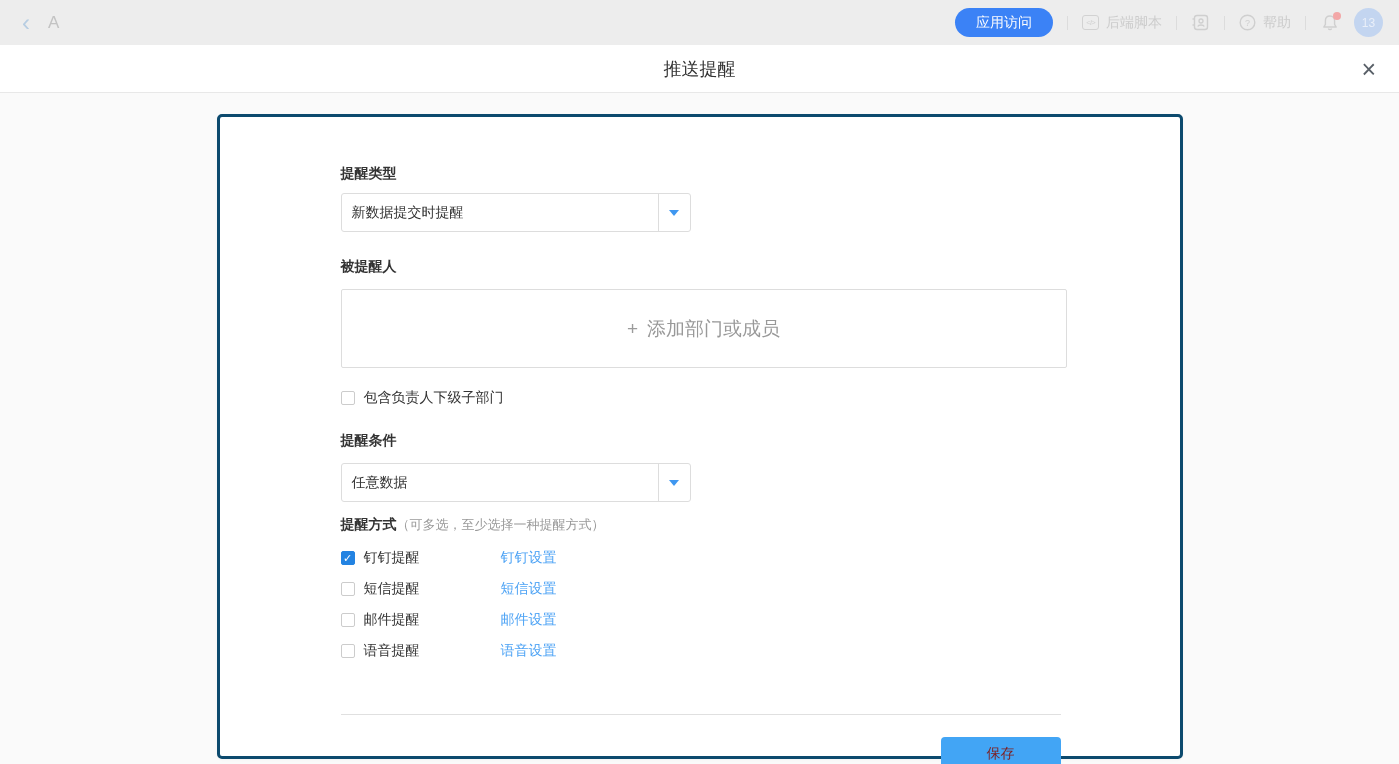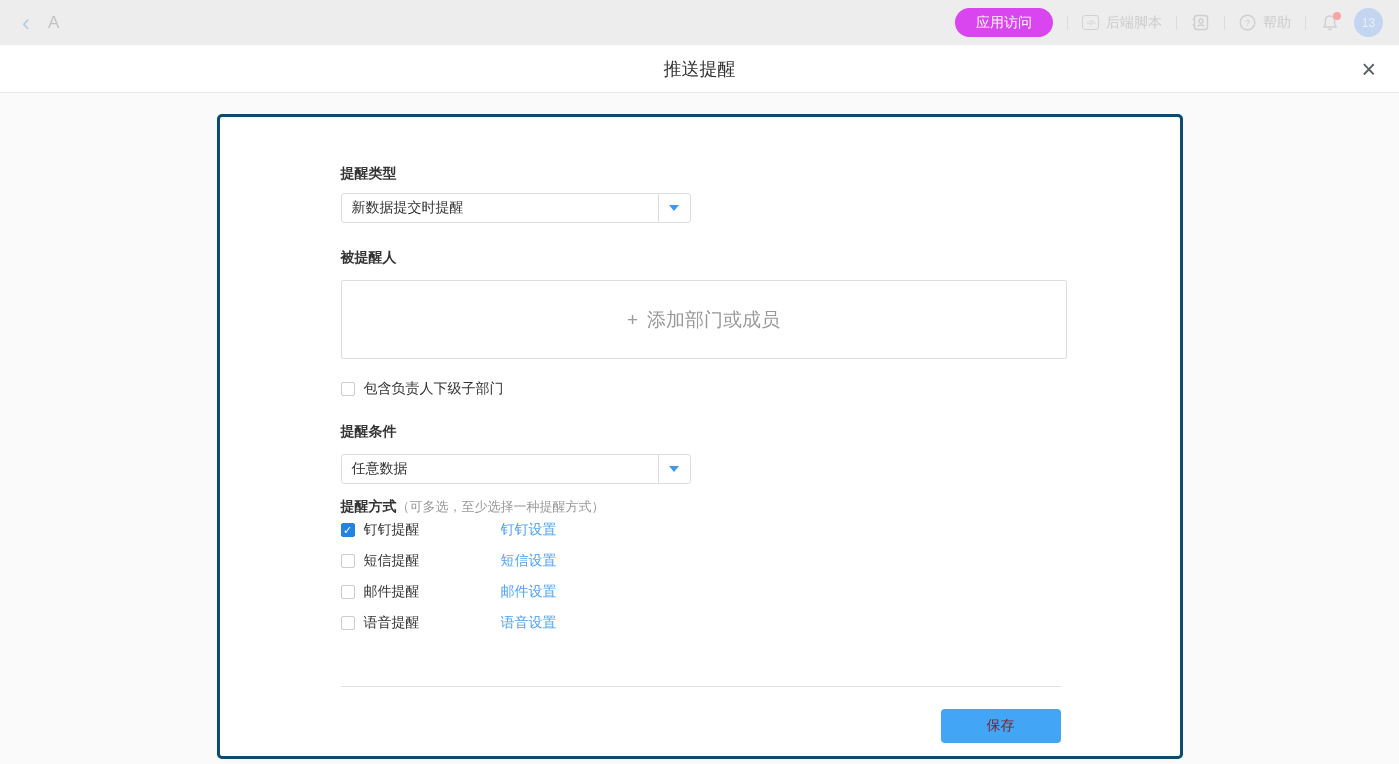--- a/index.html
+++ b/index.html
@@ -6,21 +6,21 @@
   html,body { width:1399px; height:764px; overflow:hidden; background:#fafafa;
               font-family:"Liberation Sans","DejaVu Sans",sans-serif; }
 
   
   .topbar { height:45px; background:#ededed; display:flex; align-items:center;
             justify-content:space-between; padding:0 16px 0 22px; }
   .topbar-left { display:flex; align-items:center; gap:18px; }
   .back-btn { font-size:24px; color:#b7cde2; line-height:20px; cursor:pointer; }
   .app-initial { font-size:17px; color:#c3c3c3; }
   .topbar-right { display:flex; align-items:center; gap:14px; }
-  .pill-btn { background:#d946ef; color:#fbfcfe; border:none; border-radius:15px;
+  .pill-btn { background:#3b82f6; color:#fbfcfe; border:none; border-radius:15px;
               height:29px; padding:0 21px; font-size:14px; }
   .tb-divider { width:1px; height:14px; background:#dcdcdc; }
   .tb-item { display:flex; align-items:center; gap:7px; color:#cccccc; font-size:14px; }
   .mini-sq { width:17px; height:15px; border:1px solid #d2d2d2; border-radius:3px;
              font-size:8px; color:#d2d2d2; display:flex; align-items:center;
              justify-content:center; letter-spacing:-1px; }
   .bell-wrap { position:relative; width:20px; height:20px; }
   .bell-dot { position:absolute; top:-1px; right:-1px; width:8px; height:8px;
               border-radius:50%; background:#f3a7a7; }
   .avatar { width:29px; height:29px; border-radius:50%; background:#c3d5f0;
@@ -39,21 +39,21 @@
   .card { width:966px; height:645px; margin:21px auto 0; background:#ffffff;
           border:3px solid #0c4a6e; border-radius:5px;
           box-shadow:0 1px 3px rgba(0,0,0,0.03);
           padding:46px 119px 0 121px; }
 
   .field-label { font-size:14px; font-weight:bold; color:#333333; height:20px;
                  line-height:20px; margin-bottom:10px; }
   .field-label.mb13 { margin-bottom:13px; }
   .label-hint { font-weight:normal; color:#999999; font-size:13px; }
 
-  .select { width:350px; height:30px; border:1px solid #dddddd; border-radius:3px;
+  .select { width:350px; height:39px; border:1px solid #dddddd; border-radius:3px;
             display:flex; align-items:center; background:#fff; cursor:pointer; }
   .select-value { flex:1; font-size:14px; color:#333333; padding:0 10px; }
   .select-arrow-box { width:32px; height:100%; border-left:1px solid #dddddd;
                       display:flex; align-items:center; justify-content:center; }
   .tri-down { width:0; height:0; border-left:5px solid transparent;
               border-right:5px solid transparent; border-top:6px solid #3f97f0; }
   .select.mb24 { margin-bottom:24px; }
   .select.mb20 { margin-bottom:12px; }
 
   .add-box { width:726px; height:79px; border:1px solid #dddddd; border-radius:2px;
@@ -64,21 +64,21 @@
 
   .check-row { display:flex; align-items:center; height:20px; }
   .check-row.include { margin-bottom:22px; }
   .checkbox { width:14px; height:14px; border:1px solid #cccccc; border-radius:2px;
               background:#fff; margin-right:9px; flex:none; display:flex;
               align-items:center; justify-content:center; cursor:pointer; }
   .checkbox.checked { background:#2383e2; border-color:#2383e2; }
   .checkbox.checked::after { content:"✓"; color:#ffffff; font-size:11px; font-weight:bold; }
   .check-label { font-size:14px; color:#333333; }
 
-  .methods-label { margin-bottom:4px; }
+  .methods-label { margin-bottom:14px; }
   .method-row { display:flex; align-items:center; height:20px; margin-bottom:11px; }
   .method-left { display:flex; align-items:center; width:160px; }
   .method-link { font-size:14px; color:#4da3f5; text-decoration:none; cursor:pointer; }
 
   .card-divider { height:1px; background:#e0e0e0; margin-top:53px; }
   .card-footer { display:flex; justify-content:flex-end; margin-top:22px; }
   .save-btn { width:120px; height:34px; background:#42a5f5; color:#7f1d1d;
               font-size:14px; border:none; border-radius:4px; cursor:pointer; }
 
   .icon-svg { display:block; }

